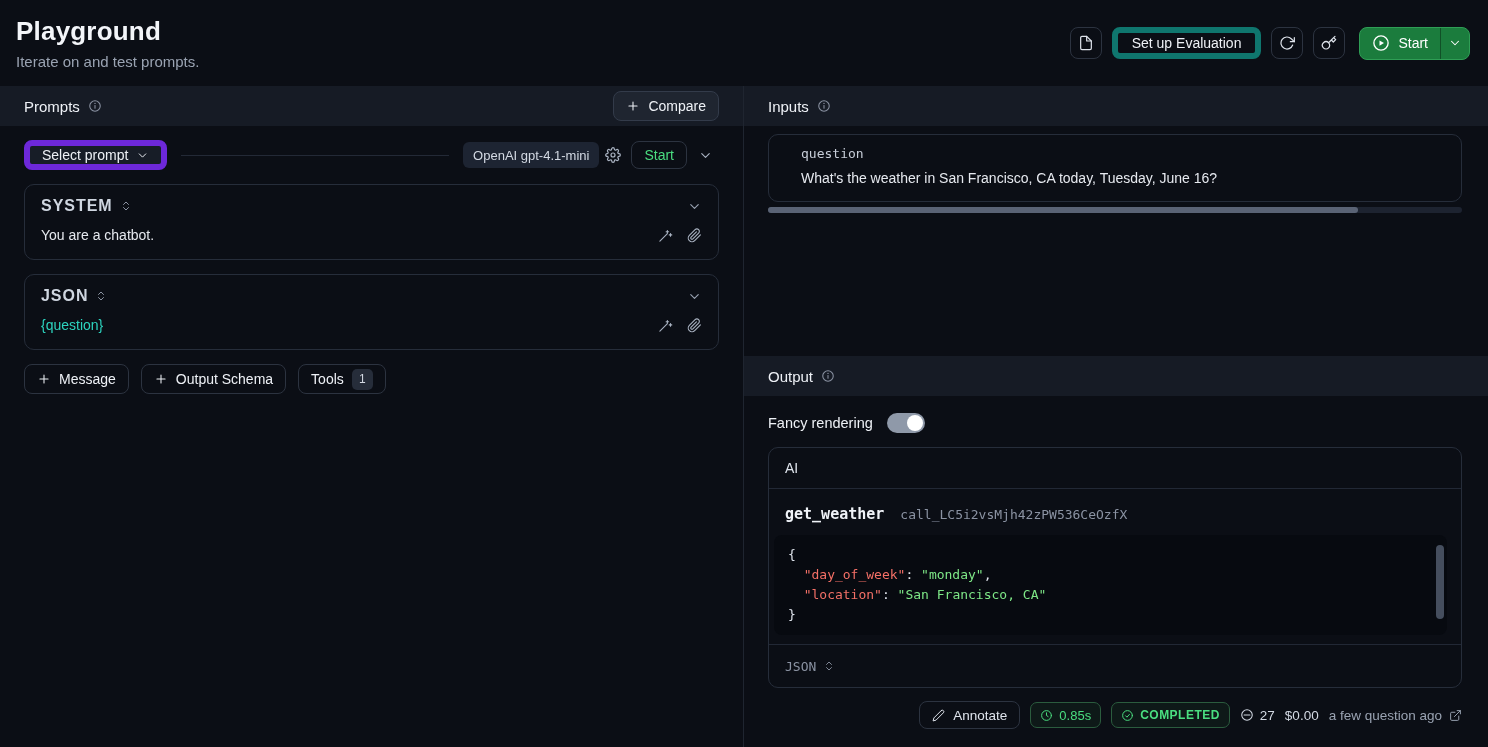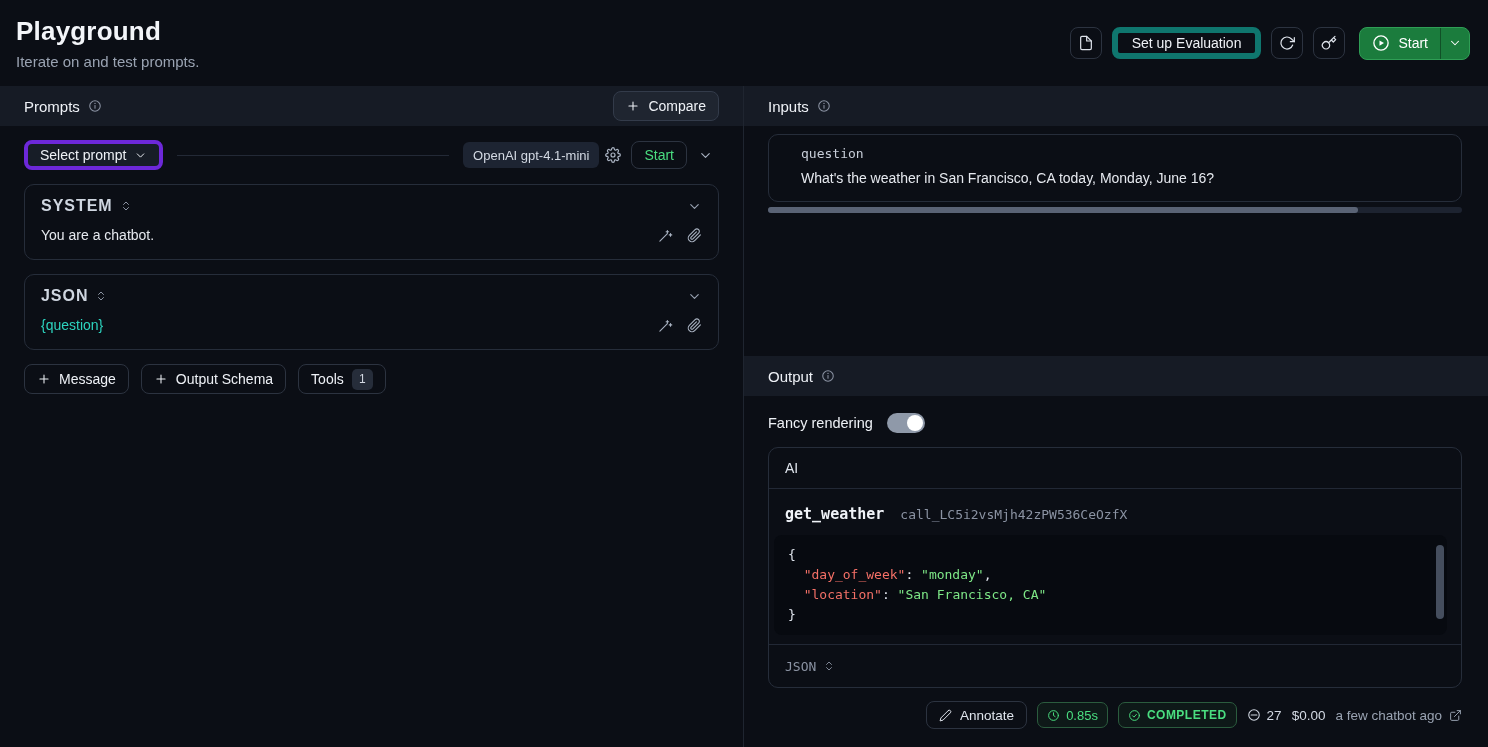--- a/index.html
+++ b/index.html
@@ -28,21 +28,21 @@
   .col-left  { width:744px; border-right:1px solid #1f2530; }
   .col-right { width:744px; }
   .section-head { height:40px; background:#161b25; display:flex; align-items:center; gap:8px; padding:0 24px; }
   .section-title { font-size:15px; font-weight:500; color:#eef1f6; }
   .info { color:#8b93a3; }
 
   
   .compare-btn { margin-left:auto; height:30px; display:flex; align-items:center; gap:8px; padding:0 12px; background:#1f2530; border:1px solid #333b4a; border-radius:8px; color:#eef1f6; font-size:14px; cursor:pointer; }
   .left-body { padding:14px 24px 0; }
   .prompt-toolbar { display:flex; align-items:center; height:30px; }
-  .select-prompt { height:30px; display:flex; align-items:center; gap:8px; padding:8px 12px; background:#171d27; border:4px solid #6d28d9; border-radius:8px; font-size:14px; color:#eef1f6; cursor:pointer; }
+  .select-prompt { height:30px; display:flex; align-items:center; gap:8px; padding:8px 12px; background:#171d27; border:6px solid #6d28d9; border-radius:8px; font-size:14px; color:#eef1f6; cursor:pointer; }
   .toolbar-rule { flex:1; height:1px; background:#232936; margin:0 14px; }
   .model-badge { height:26px; display:flex; align-items:center; padding:0 10px; background:#1d2432; border-radius:6px; font-size:13px; color:#d3d9e3; }
   .ghost-icon { background:none; border:none; color:#aab3c2; width:28px; height:28px; display:flex; align-items:center; justify-content:center; cursor:pointer; }
   .save-btn { height:28px; padding:0 12px; border:1px solid #2c3340; border-radius:8px; background:transparent; color:#4ade80; font-size:14px; cursor:pointer; margin:0 4px; font-family:inherit; }
 
   .msg-card { margin-top:14px; border:1px solid #262d3a; border-radius:10px; padding:10px 16px 12px; }
   .msg-head { display:flex; align-items:center; gap:7px; height:22px; color:#9aa3b2; }
   .msg-role { font-size:16px; font-weight:700; letter-spacing:.06em; color:#cfd6e0; }
   .spacer { flex:1; }
   .msg-body { display:flex; align-items:center; margin-top:6px; min-height:24px; }
@@ -297,21 +297,21 @@
             <circle cx="12" cy="12" r="9"></circle>
             <path d="M12 11v5"></path>
             <circle cx="12" cy="7.5" r="1.2" fill="currentColor" stroke="none"></circle>
           </svg>
       </span>
     </div>
 
     <div class="inputs-body">
       <div class="input-card">
         <div class="input-key">question</div>
-        <div class="input-value">What's the weather in San Francisco, CA today, Monday, June 16?</div>
+        <div class="input-value">What's the weather in San Francisco, CA today, Tuesday, June 16?</div>
       </div>
       <div class="hscrollbar">
         <div class="thumb"></div>
       </div>
     </div>
 
     <div class="section-head">
       <span class="section-title">Output</span>
       <span class="icon info">
         <svg width="14" height="14" viewBox="0 0 24 24">
@@ -388,21 +388,21 @@
           <span class="icon">
             <svg width="14" height="14" viewBox="0 0 24 24">
                 <circle cx="12" cy="12" r="9"></circle>
                 <path d="M7 12h10"></path>
               </svg>
           </span>
           <span>27</span>
         </span>
         <span class="meta-item">$0.00</span>
         <span class="time-ago">
-          <span>a few chatbot ago</span>
+          <span>a few question ago</span>
           <span class="icon">
             <svg width="13" height="13" viewBox="0 0 24 24">
                 <path d="M18 13v6a2 2 0 0 1-2 2H5a2 2 0 0 1-2-2V8a2 2 0 0 1 2-2h6"></path>
                 <path d="M15 3h6v6"></path>
                 <path d="M10 14L21 3"></path>
               </svg>
           </span>
         </span>
       </div>
     </div>

